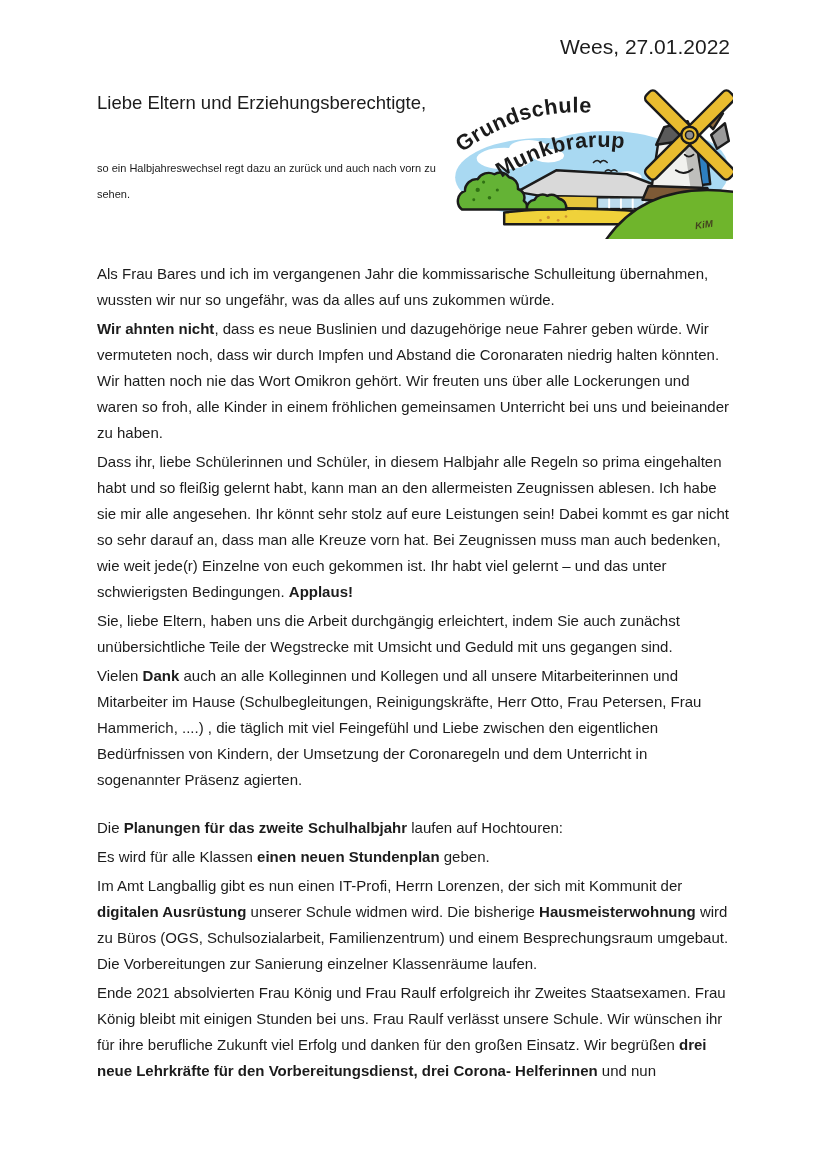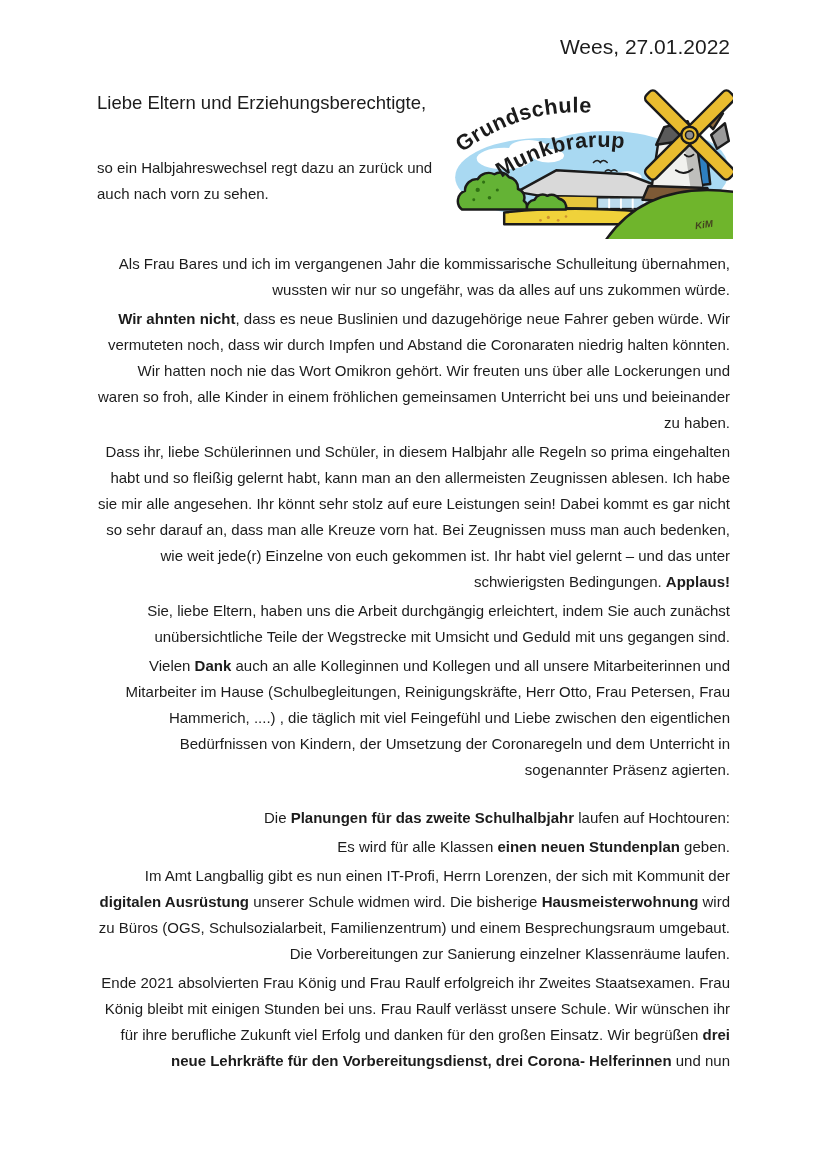--- a/index.html
+++ b/index.html
@@ -16,25 +16,25 @@
     text-align: right; margin: 0 0 24px 0;
   }
   .header-row { display: flex; align-items: flex-start; }
   .header-left { flex: 0 0 353px; width: 353px; }
   .greet {
     font-size: 18.5px; line-height: 28px;
     margin: 0 0 16px 0;
   }
   .greet:first-child { margin-top: 7px; }
   .intro-p {
-    font-size: 15px; line-height: 26px;
+    font-size: 11px; line-height: 26px;
     margin: 38px 0 0 0;
   }
   .logo-wrap { flex: 0 0 283px; margin-top: 2px; }
-  .body-block { margin-top: 8px; text-align: right; }
+  .body-block { margin-top: 18px; }
   .body-p {
     font-size: 15px; line-height: 26px;
     margin: 0 0 3px 0;
   }
   .body-p.gap-before { margin-top: 22px; }
   b { font-weight: 700; }
   .logo-title { font-weight: bold; fill: #1b1b1b; font-size: 22px; letter-spacing: 0.5px; }
   .logo-sig { font-weight: bold; font-style: italic; font-size: 10px; fill: #44441f; }
   svg .ln { stroke: #1b1b1b; stroke-width: 2.5; stroke-linejoin: round; }
   svg .thin { stroke: #1b1b1b; stroke-width: 1.5; }

